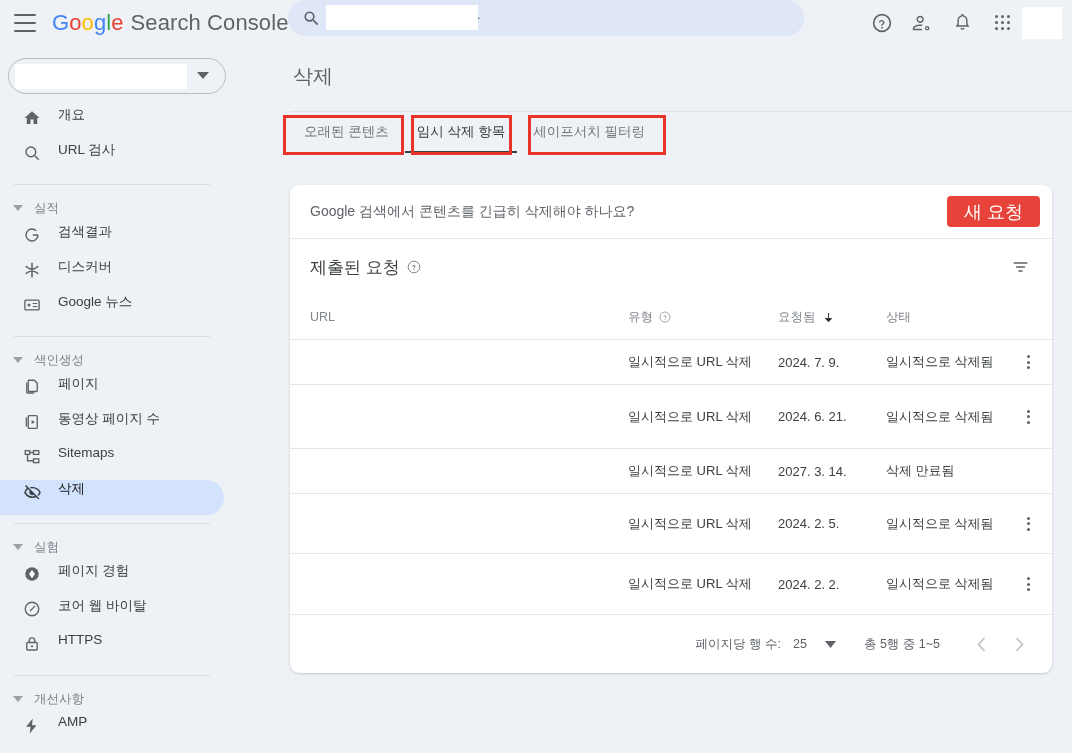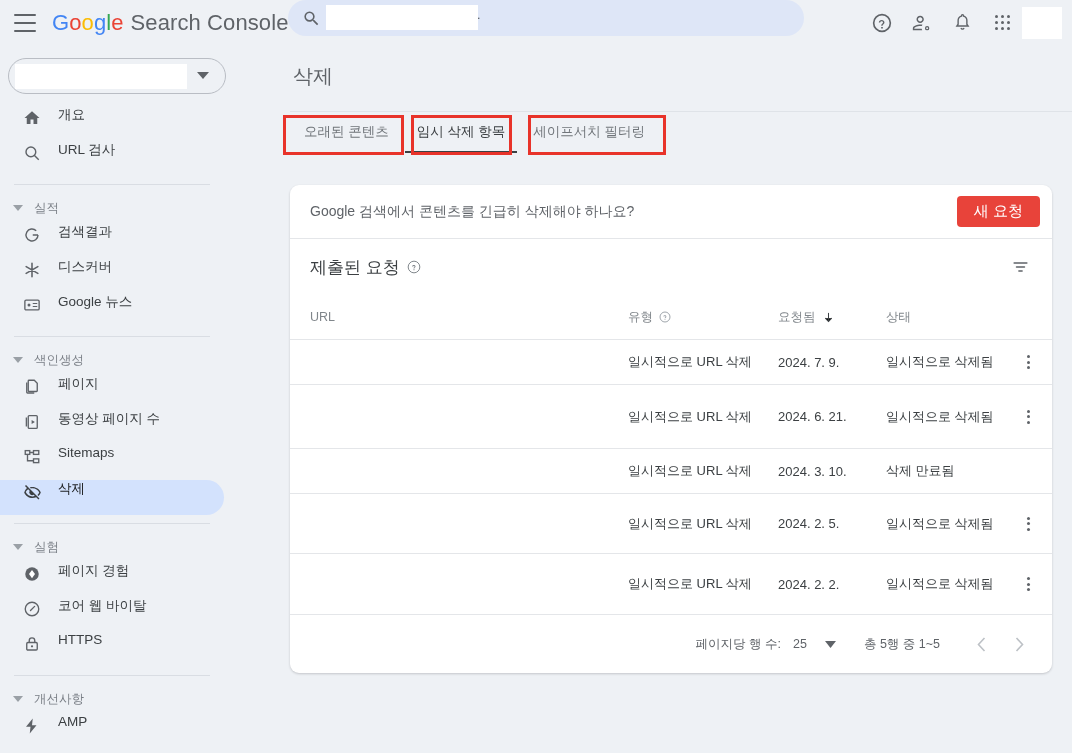--- a/index.html
+++ b/index.html
@@ -115,21 +115,21 @@
     background: #fff; border-radius: 9px;
     box-shadow: 0 1px 2px rgba(60,64,67,0.16), 0 1px 3px rgba(60,64,67,0.08);
     overflow: hidden;
   }
   .urgent-row {
     height: 53px; display: flex; align-items: center; justify-content: space-between;
     padding: 0 12px 0 20px;
   }
   .urgent-text { font-size: 14px; color: #5f6368; }
   .btn-new {
-    background: #e8433a; color: #fff; font-size: 15px;
+    background: #e8433a; color: #fff; font-size: 18px;
     border: none; border-radius: 4px; height: 31px; padding: 0 17px; cursor: pointer;
     font-family: inherit;
   }
   .card-div { height: 1px; background: #e4e6e9; }
 
   .table-head-row {
     height: 56px; display: flex; align-items: center; padding: 0 0 0 20px; position: relative;
   }
   .tbl-title { font-size: 17px; color: #3c4043; }
   .help-circle { margin-left: 7px; display: inline-flex; vertical-align: middle; }
@@ -510,21 +510,21 @@
               <i></i>
               <i></i>
               <i></i>
             </div>
         </div>
       </div>
 
       <div class="data-row" style="height:45px">
         <div class="c-url"></div>
         <div class="c-type">일시적으로 URL 삭제</div>
-        <div class="c-date">2024. 3. 10.</div>
+        <div class="c-date">2027. 3. 14.</div>
         <div class="c-status">삭제 만료됨</div>
         <div class="c-menu"></div>
       </div>
 
       <div class="data-row" style="height:60px">
         <div class="c-url"></div>
         <div class="c-type">일시적으로 URL 삭제</div>
         <div class="c-date">2024. 2. 5.</div>
         <div class="c-status">일시적으로 삭제됨</div>
         <div class="c-menu">

